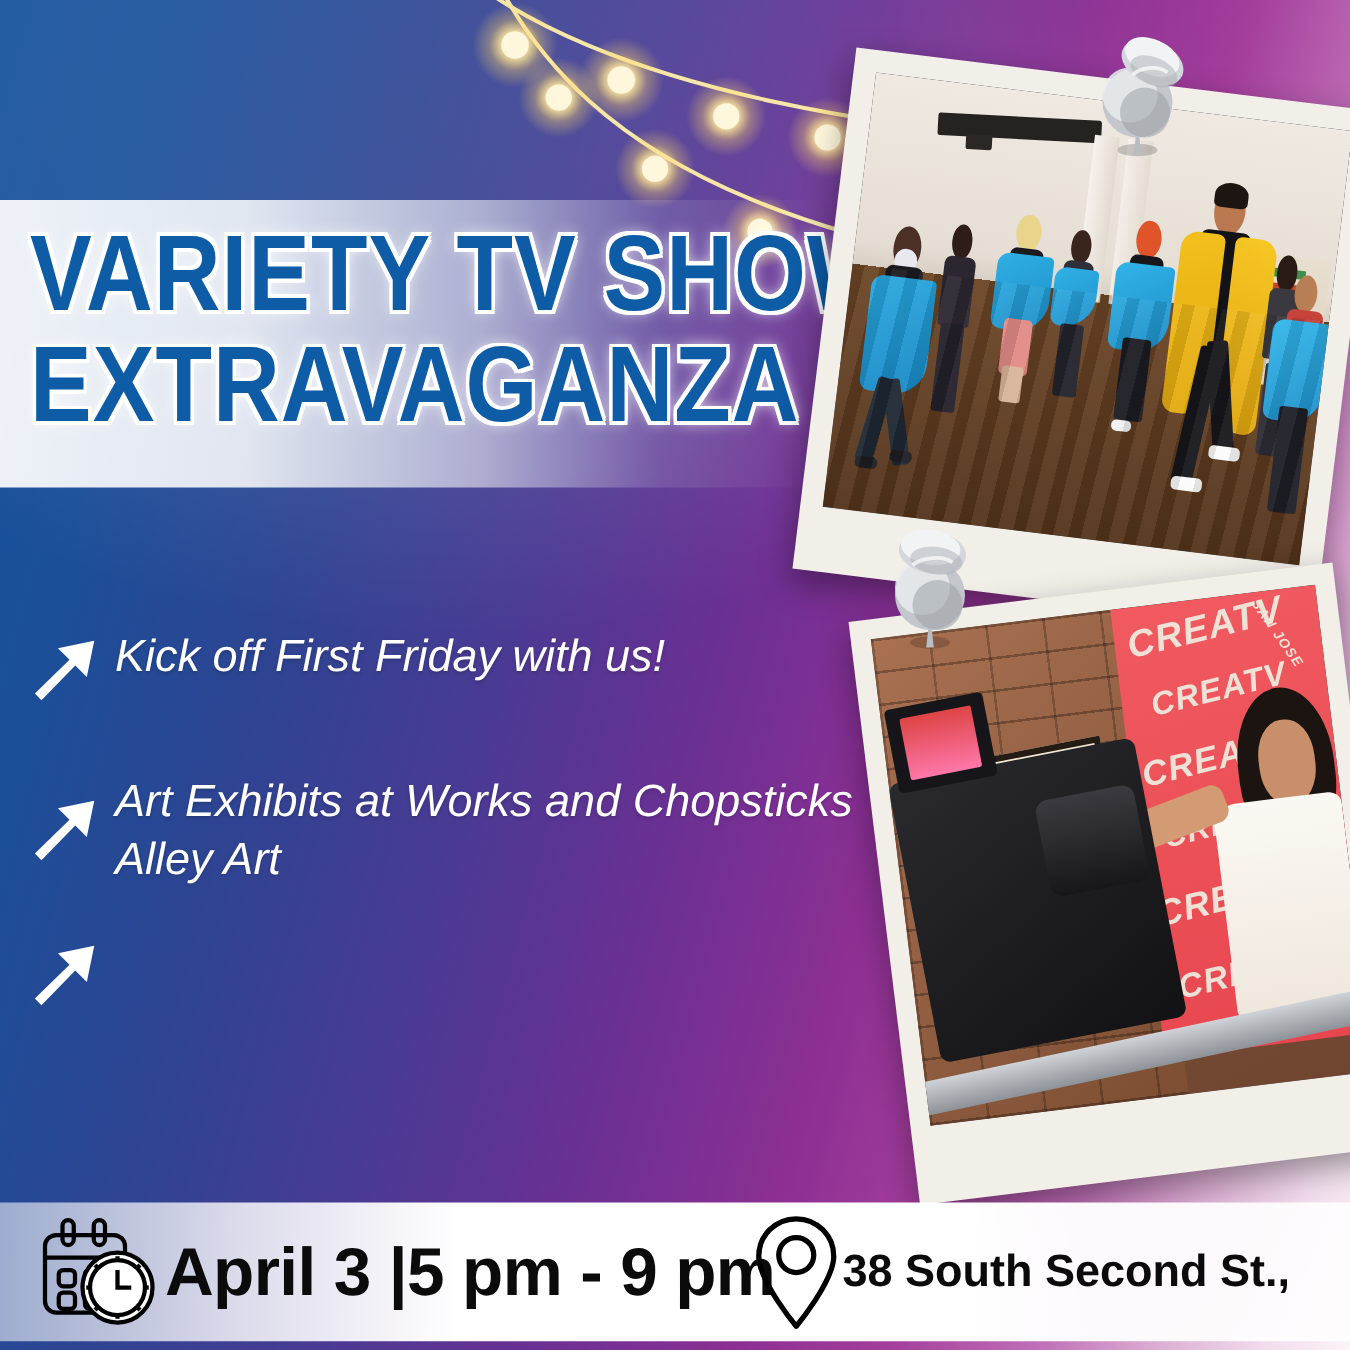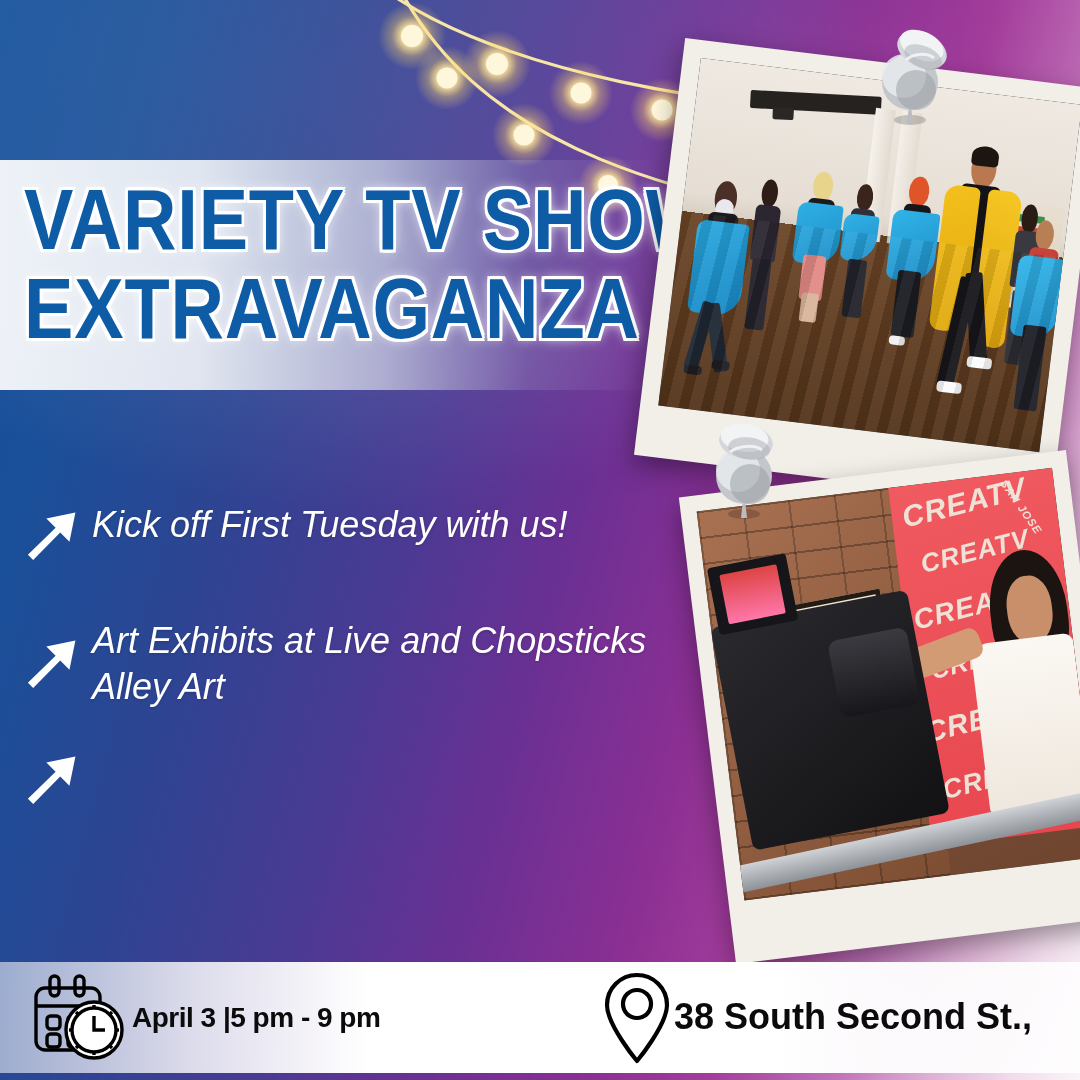--- a/index.html
+++ b/index.html
@@ -123,21 +123,21 @@
 
   
   .infobar{
     position:absolute;left:0;top:962px;width:1080px;height:111px;
     background:linear-gradient(90deg, rgba(255,255,255,0.55) 0%, rgba(255,255,255,0.82) 18%, #ffffff 34%, #ffffff 72%, rgba(255,255,255,0.93) 88%, rgba(255,255,255,0.86) 100%);
     display:flex;align-items:center;
   }
   .info-left{display:flex;align-items:center;width:600px;padding-left:28px;box-sizing:border-box;}
   .info-right{display:flex;align-items:center;flex:1;}
   .ico{flex:0 0 auto;}
-  .date-text{font-size:28px;font-weight:bold;color:#0b0b0b;letter-spacing:-0.5px;white-space:nowrap;}
+  .date-text{font-size:54px;font-weight:bold;color:#0b0b0b;letter-spacing:-0.5px;white-space:nowrap;}
   .addr-text{font-size:36px;font-weight:bold;color:#0b0b0b;line-height:1.12;}
 </style>
 </head>
 <body>
 
 <div class="poster">
 
   <div class="bg-orb"></div>
 
   <svg class="lights" viewBox="0 0 1080 360">
@@ -185,28 +185,28 @@
     <div class="title-line title-l1">VARIETY TV SHOW</div>
     <div class="title-line title-l2">EXTRAVAGANZA</div>
   </div>
 
   <div class="bullets">
 
     <div class="bullet b1">
       <svg class="arrow" viewBox="0 0 100 100">
         <path d="M18,74 L60,33 L46,19 L90,10 L81,54 L67,40 L26,82 Z" fill="#ffffff"></path>
       </svg>
-      <div class="btext">Kick off First Tuesday with us!</div>
+      <div class="btext">Kick off First Friday with us!</div>
     </div>
 
     <div class="bullet b2">
       <svg class="arrow" viewBox="0 0 100 100">
         <path d="M18,74 L60,33 L46,19 L90,10 L81,54 L67,40 L26,82 Z" fill="#ffffff"></path>
       </svg>
-      <div class="btext">Art Exhibits at Live and Chopsticks Alley Art</div>
+      <div class="btext">Art Exhibits at Works and Chopsticks Alley Art</div>
     </div>
 
     <div class="bullet b3">
       <svg class="arrow" viewBox="0 0 100 100">
         <path d="M18,74 L60,33 L46,19 L90,10 L81,54 L67,40 L26,82 Z" fill="#ffffff"></path>
       </svg>
     </div>
 
   </div>
 

